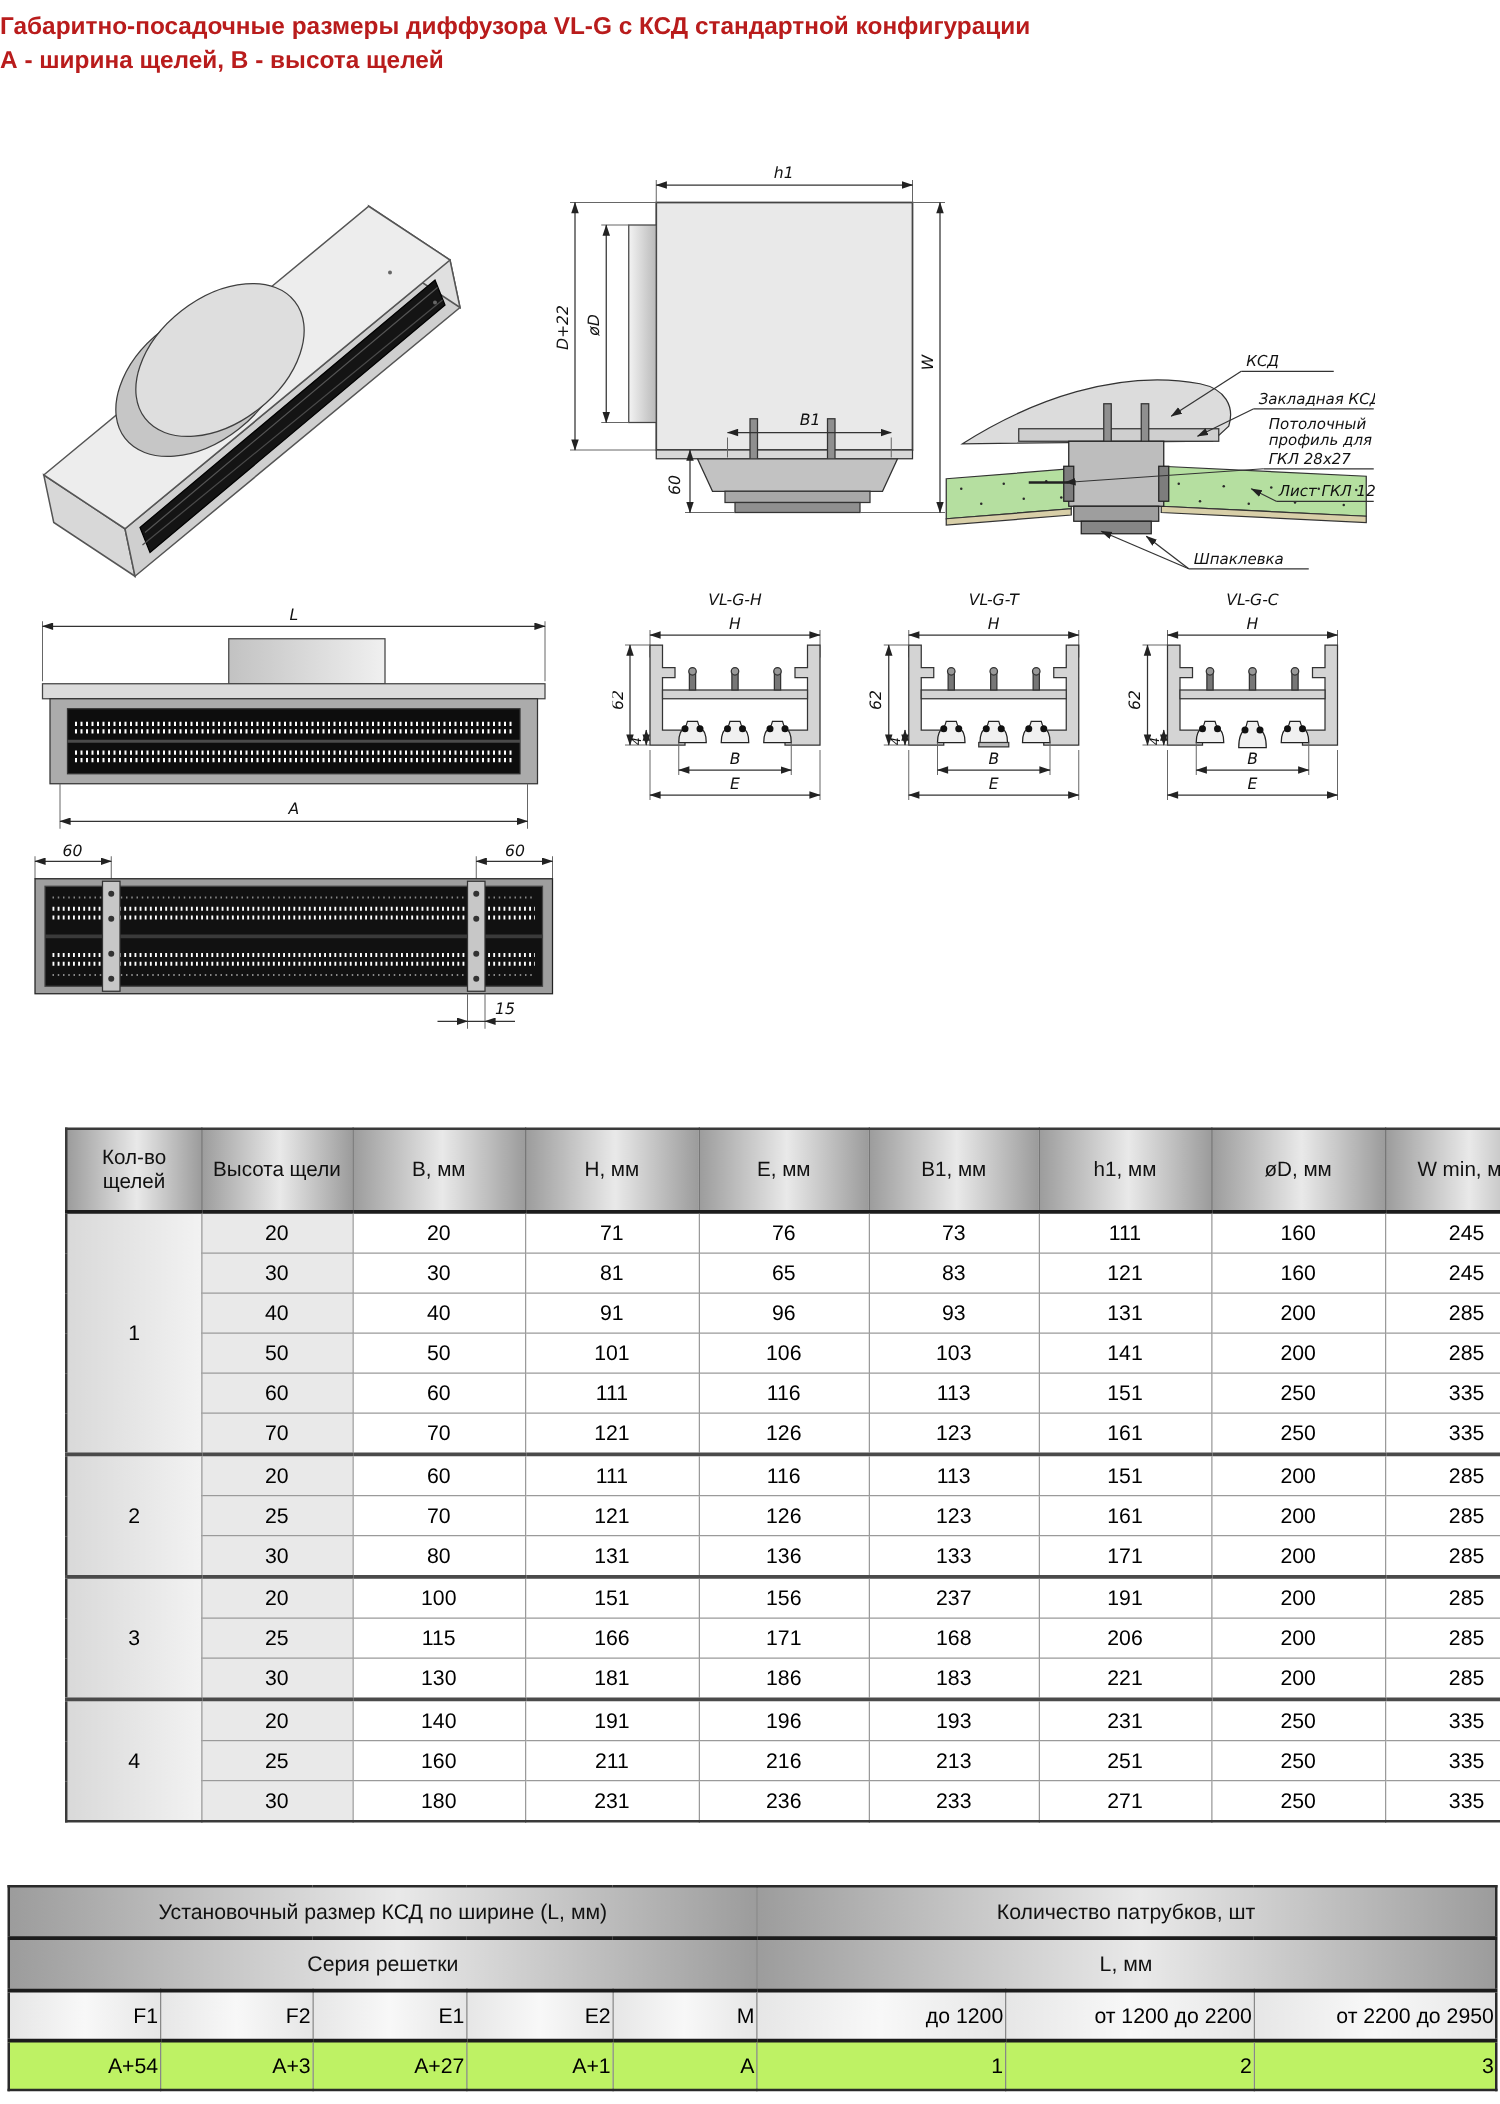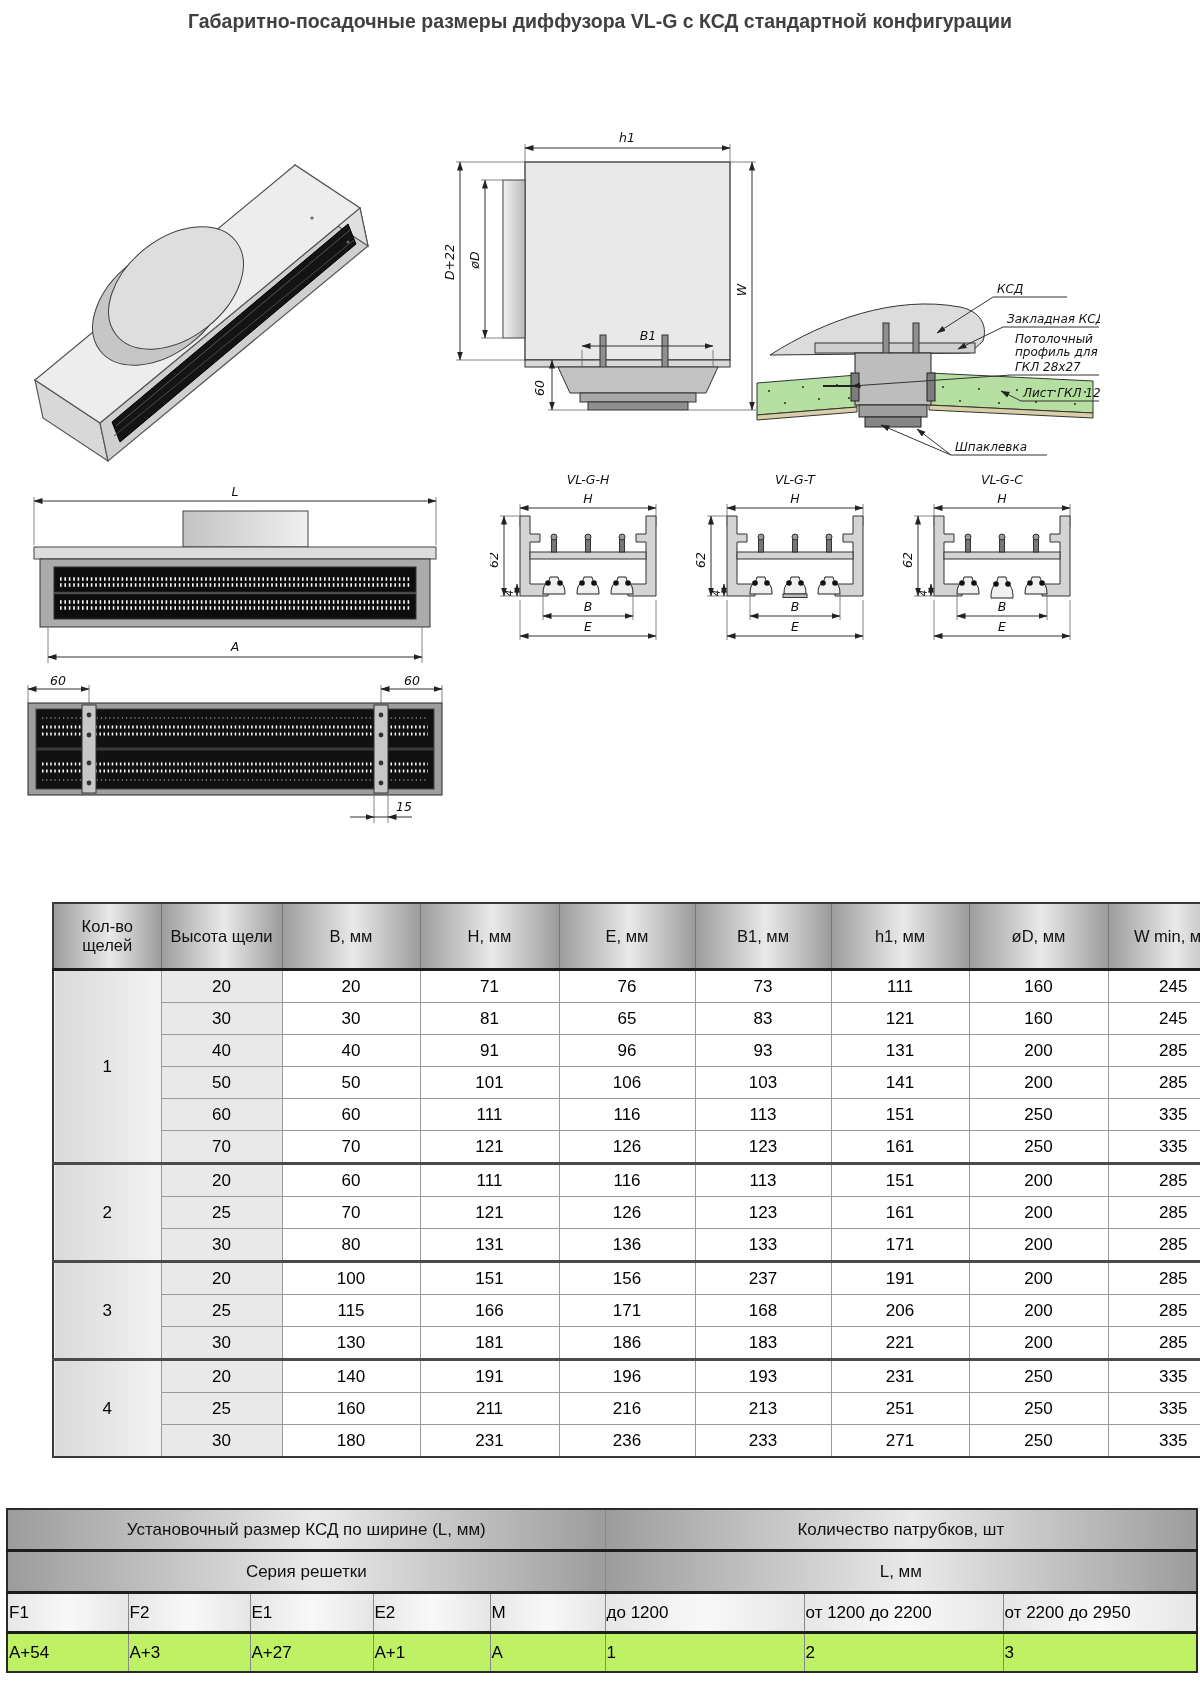--- a/index.html
+++ b/index.html
@@ -1,20 +1,20 @@
 <!DOCTYPE html>
 <html><head>
 <meta charset="utf-8">
 <style>
   html,body{margin:0;padding:0;background:#fff;}
   #page{position:relative;width:1200px;height:1683px;background:#fff;overflow:hidden;
         font-family:"Liberation Sans",sans-serif;}
   
-  #title{position:absolute;top:8px;left:0;width:1200px;text-align:center;
-         font-size:19.5px;font-weight:600;color:#404040;line-height:27px;}
+  #title{position:absolute;top:8px;left:0;width:1200px;text-align:left;
+         font-size:19.5px;font-weight:600;color:#b91c1c;line-height:27px;}
   
   .draw{position:absolute;}
   .dim{font:italic 12.5px "DejaVu Sans",sans-serif;fill:#111;}
   .dims{font:italic 10px "DejaVu Sans",sans-serif;fill:#111;}
   .lbl{font:italic 12px "DejaVu Sans",sans-serif;fill:#111;}
   .dim-l{stroke:#333;stroke-width:1;fill:none;}
   .ext{stroke:#666;stroke-width:0.8;fill:none;}
   .part{fill:#d4d4d4;stroke:#333;stroke-width:1;}
   .dark{fill:#8f8f8f;stroke:#333;stroke-width:1;}
   
@@ -27,32 +27,33 @@
                  border:1px solid #9a9a9a;padding:0;}
   #main-table td.col-group{background:linear-gradient(90deg,#d9d9d9,#f2f2f2);}
   #main-table td.col-height{background:#e9e9e9;}
   #main-table tr.group-start td{border-top:3px solid #4a4a4a;}
   
   #bottom-table{position:absolute;left:6px;top:1508px;width:1190px;border-collapse:collapse;
                 table-layout:fixed;border:2px solid #2a2a2a;}
   #bottom-table th{height:37px;background:linear-gradient(90deg,#9c9c9c,#e9e9e9 52%,#9c9c9c);
                    font-size:17px;font-weight:400;color:#111;border:1px solid #888;
                    border-bottom:3px solid #1c1c1c;}
-  #bottom-table td{height:35px;text-align:left;font-size:17px;color:#000;border:1px solid #888;}
+  #bottom-table td{height:35px;text-align:right;font-size:17px;color:#000;border:1px solid #888;}
   #bottom-table tr.bt-mid td{background:linear-gradient(90deg,#e6e6e6,#f8f8f8 50%,#e6e6e6);
                    border-bottom:3px solid #1c1c1c;}
   #bottom-table tr.bt-last td{background:#bef264;}
 </style>
 </head>
 <body>
 
 <div id="page">
 
   <div id="title">
     <div>Габаритно-посадочные размеры диффузора VL-G с КСД стандартной конфигурации</div>
+    <div>А - ширина щелей, В - высота щелей</div>
   </div>
 
   <svg class="draw" style="left:10px;top:90px;" width="400" height="375" viewBox="0 0 400 375">
     <polygon points="25,290 90,333 98,371 33,328" fill="#d8d8d8" stroke="#555" stroke-width="1.2"></polygon>
     <polygon points="90,333 350,118 358,156 98,371" fill="#cfcfcf" stroke="#555" stroke-width="1.2"></polygon>
     <polygon points="285,75 350,118 358,156 293,113" fill="#e0e0e0" stroke="#555" stroke-width="1.2"></polygon>
     <polygon points="25,290 285,75 350,118 90,333" fill="#ededed" stroke="#555" stroke-width="1.2"></polygon>
     <g transform="rotate(-38 150 214)">
       <ellipse cx="150" cy="214" rx="76" ry="50" fill="#c6c6c6" stroke="#3f3f3f"></ellipse>
     </g>

